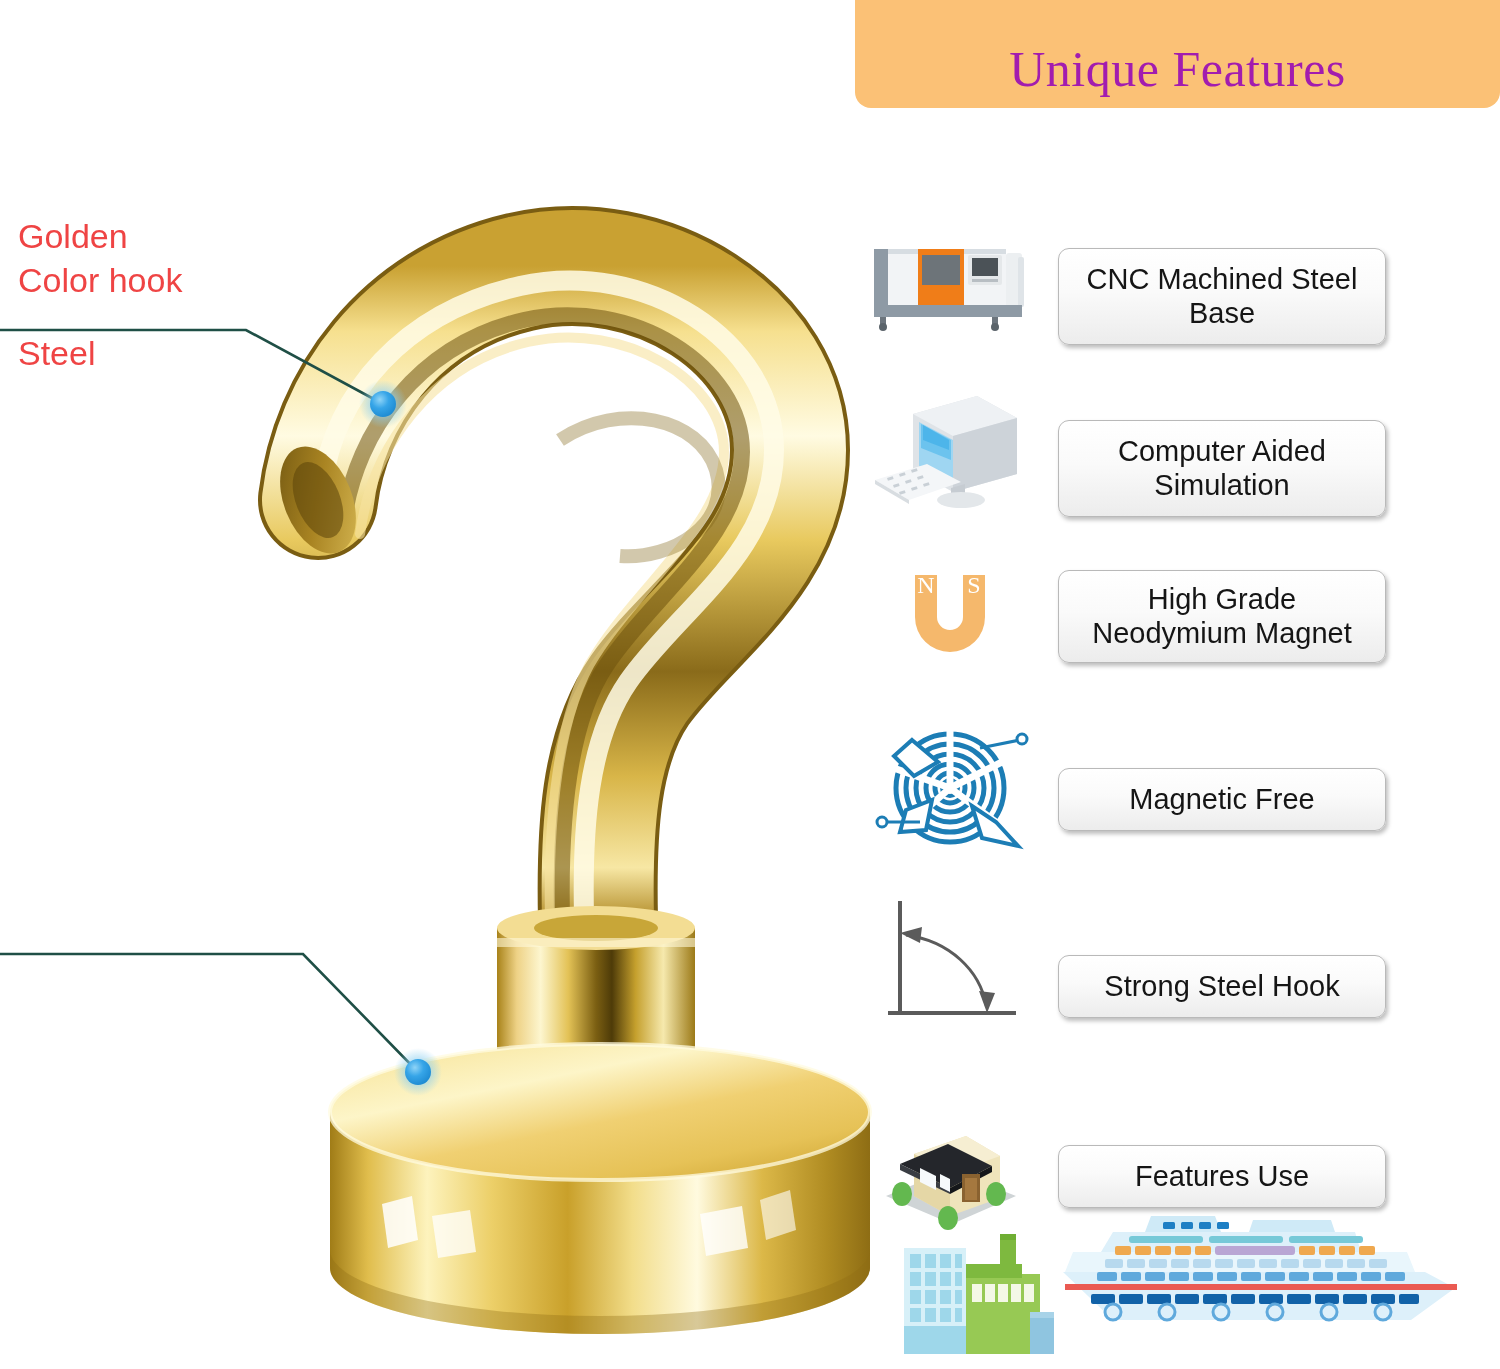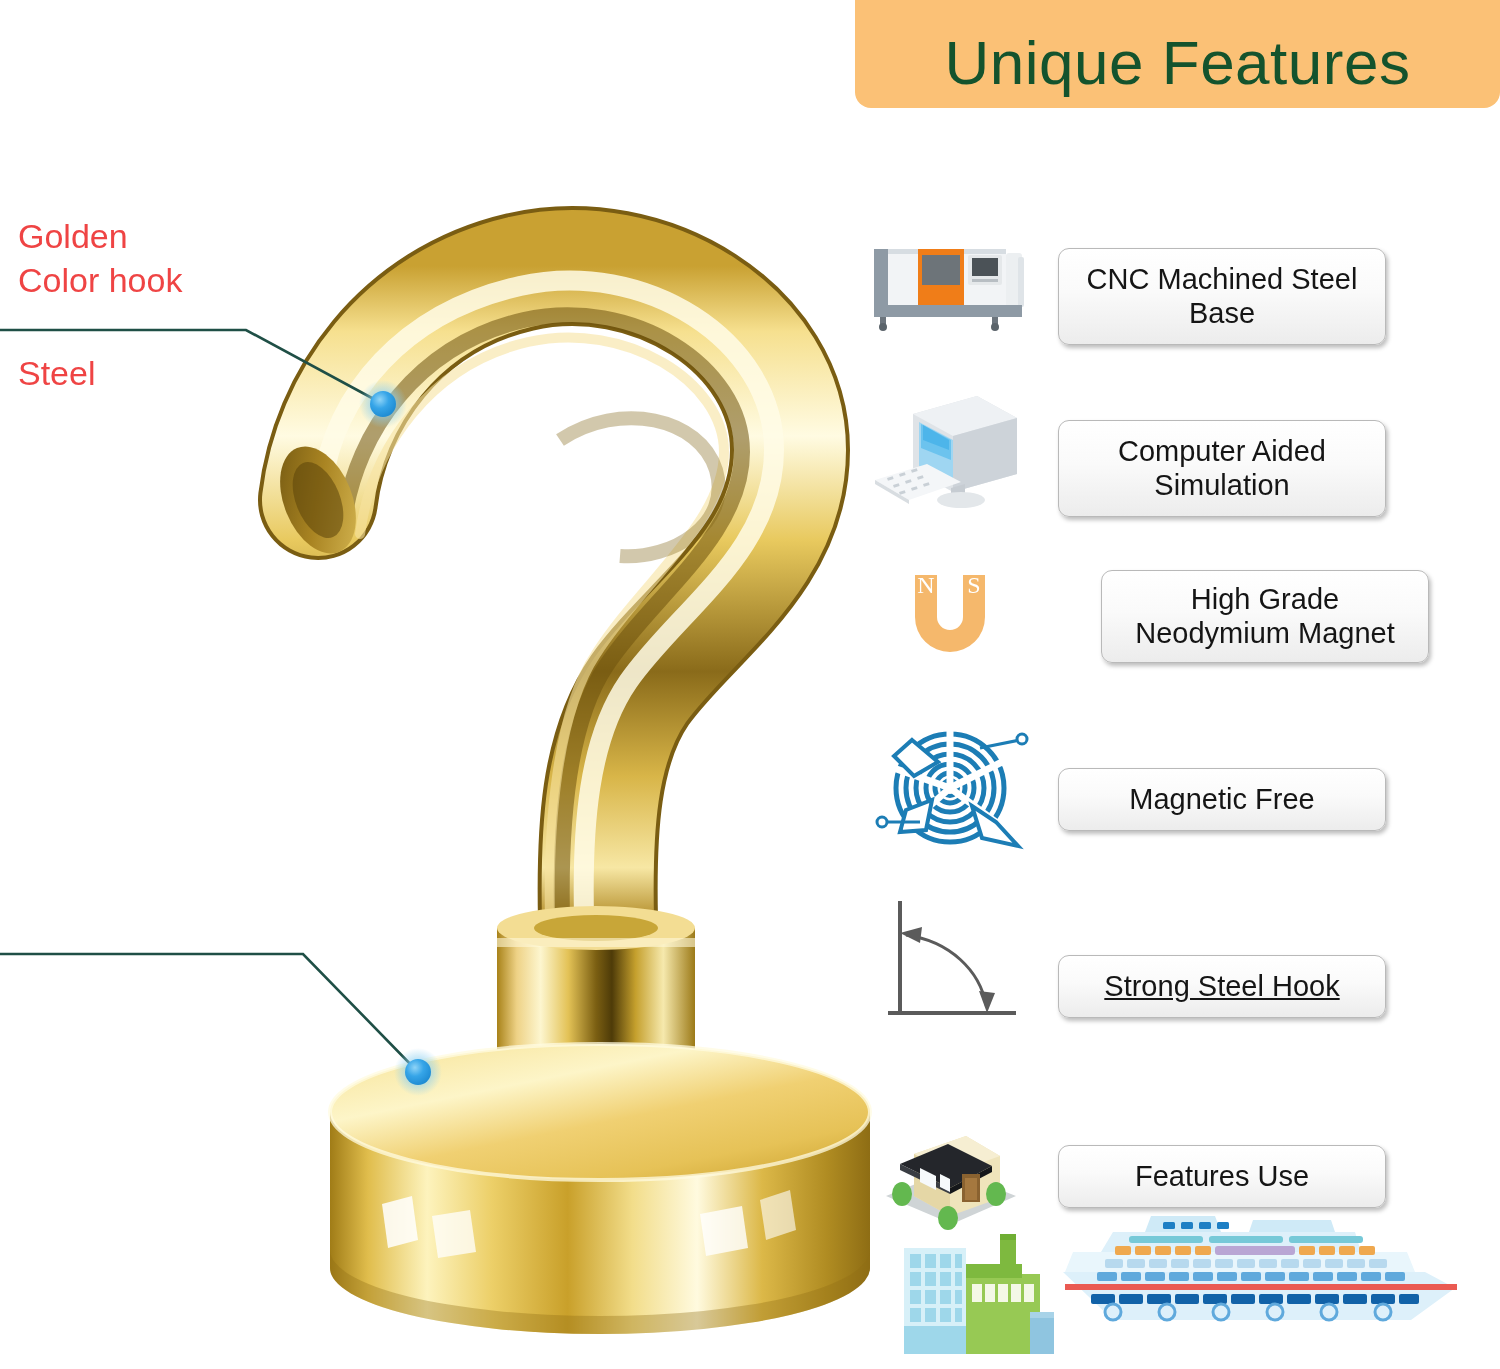--- a/index.html
+++ b/index.html
@@ -29,24 +29,24 @@
     background: #fbc176;
     border-radius: 16px;
     box-sizing: border-box;
   }
   #title-banner .title-text {
     position: absolute;
     left: 0;
     right: 0;
     bottom: 14px;
     text-align: center;
-    font-size: 62px;
-    color: #14532d;
+    font-size: 50px;
+    color: #a21caf;
     letter-spacing: 0.5px;
-    font-family: Liberation Sans, sans-serif;
+    font-family: Liberation Serif, serif;
     line-height: 1;
   }
 
   
   .annotation {
     position: absolute;
     color: #ef4444;
     font-size: 34px;
     line-height: 1.28;
     white-space: pre-line;
@@ -90,21 +90,21 @@
     border: 1px solid #b9b9b9;
     border-radius: 11px;
     box-shadow: 2px 3px 4px rgba(0,0,0,0.26);
     text-align: center;
     color: #151515;
     font-size: 29px;
     line-height: 1.18;
     padding: 13px 8px 14px 8px;
     font-family: "Liberation Sans", sans-serif;
   }
-  .feature-label.two-line { padding: 11px 8px 12px 8px; margin-left: 43px; }
+  .feature-label.two-line { padding: 11px 8px 12px 8px; }
 
   
   #ship-icon {
     position: absolute;
     left: 200px;
     top: 1030px;
     width: 420px;
     height: 140px;
   }
   #factory-icon {
@@ -276,21 +276,21 @@
       </g>
       <g>
         <circle cx="418" cy="1072" r="24" fill="url(#gMarkerHalo)"></circle>
         <circle cx="418" cy="1072" r="13" fill="url(#gMarker)"></circle>
       </g>
     </svg>
   </div>
 
   <div class="annotation top-text" style="left:18px; top:215px;">Golden
 Color  hook</div>
-  <div class="annotation" style="left:18px; top:352px;">Steel</div>
+  <div class="annotation" style="left:18px; top:332px;">Steel</div>
 
 
   <div id="feature-list">
 
     <div class="feature-icon" style="top:38px; left:0px;">
       <svg width="180" height="110" viewBox="0 0 180 110">
         <rect x="14" y="26" width="14" height="68" fill="#8e9aa5"></rect>
         <rect x="28" y="26" width="118" height="56" fill="#f2f4f6"></rect>
         <rect x="28" y="26" width="118" height="5" fill="#d7dde2"></rect>
         <rect x="146" y="30" width="16" height="58" rx="3" fill="#eceff1"></rect>
@@ -382,21 +382,21 @@
 
     <div class="feature-icon" style="top:720px; left:0px;">
       <svg width="160" height="150" viewBox="0 0 160 150">
         <line x1="30" y1="16" x2="30" y2="128" stroke="#5b5b5b" stroke-width="4"></line>
         <line x1="18" y1="128" x2="146" y2="128" stroke="#5b5b5b" stroke-width="4"></line>
         <path d="M 36 50 C 80 56, 110 86, 116 120" fill="none" stroke="#5b5b5b" stroke-width="3"></path>
         <polygon points="30,48 52,42 50,58" fill="#5b5b5b"></polygon>
         <polygon points="117,128 109,106 125,108" fill="#5b5b5b"></polygon>
       </svg>
     </div>
-    <div class="feature-label" style="top:775px;text-decoration:underline;">Strong Steel Hook</div>
+    <div class="feature-label" style="top:775px;">Strong Steel Hook</div>
 
     <div class="feature-icon" style="top:930px; left:0px;">
       <svg width="160" height="125" viewBox="0 0 160 125">
         <polygon points="16,88 80,62 146,88 82,116" fill="#cfd4d6"></polygon>
         <polygon points="44,46 96,28 130,48 130,90 80,108 44,88" fill="#efe4bb"></polygon>
         <polygon points="96,28 130,48 80,66 44,46" fill="#f6eed2"></polygon>
         <polygon points="80,66 80,108 44,88 44,46" fill="#e5d7a6"></polygon>
         <polygon points="30,56 78,36 122,58 80,80" fill="#24262b"></polygon>
         <polygon points="30,56 80,80 80,86 30,62" fill="#3a3d43"></polygon>
         <polygon points="122,58 80,80 80,86 122,64" fill="#15171a"></polygon>

